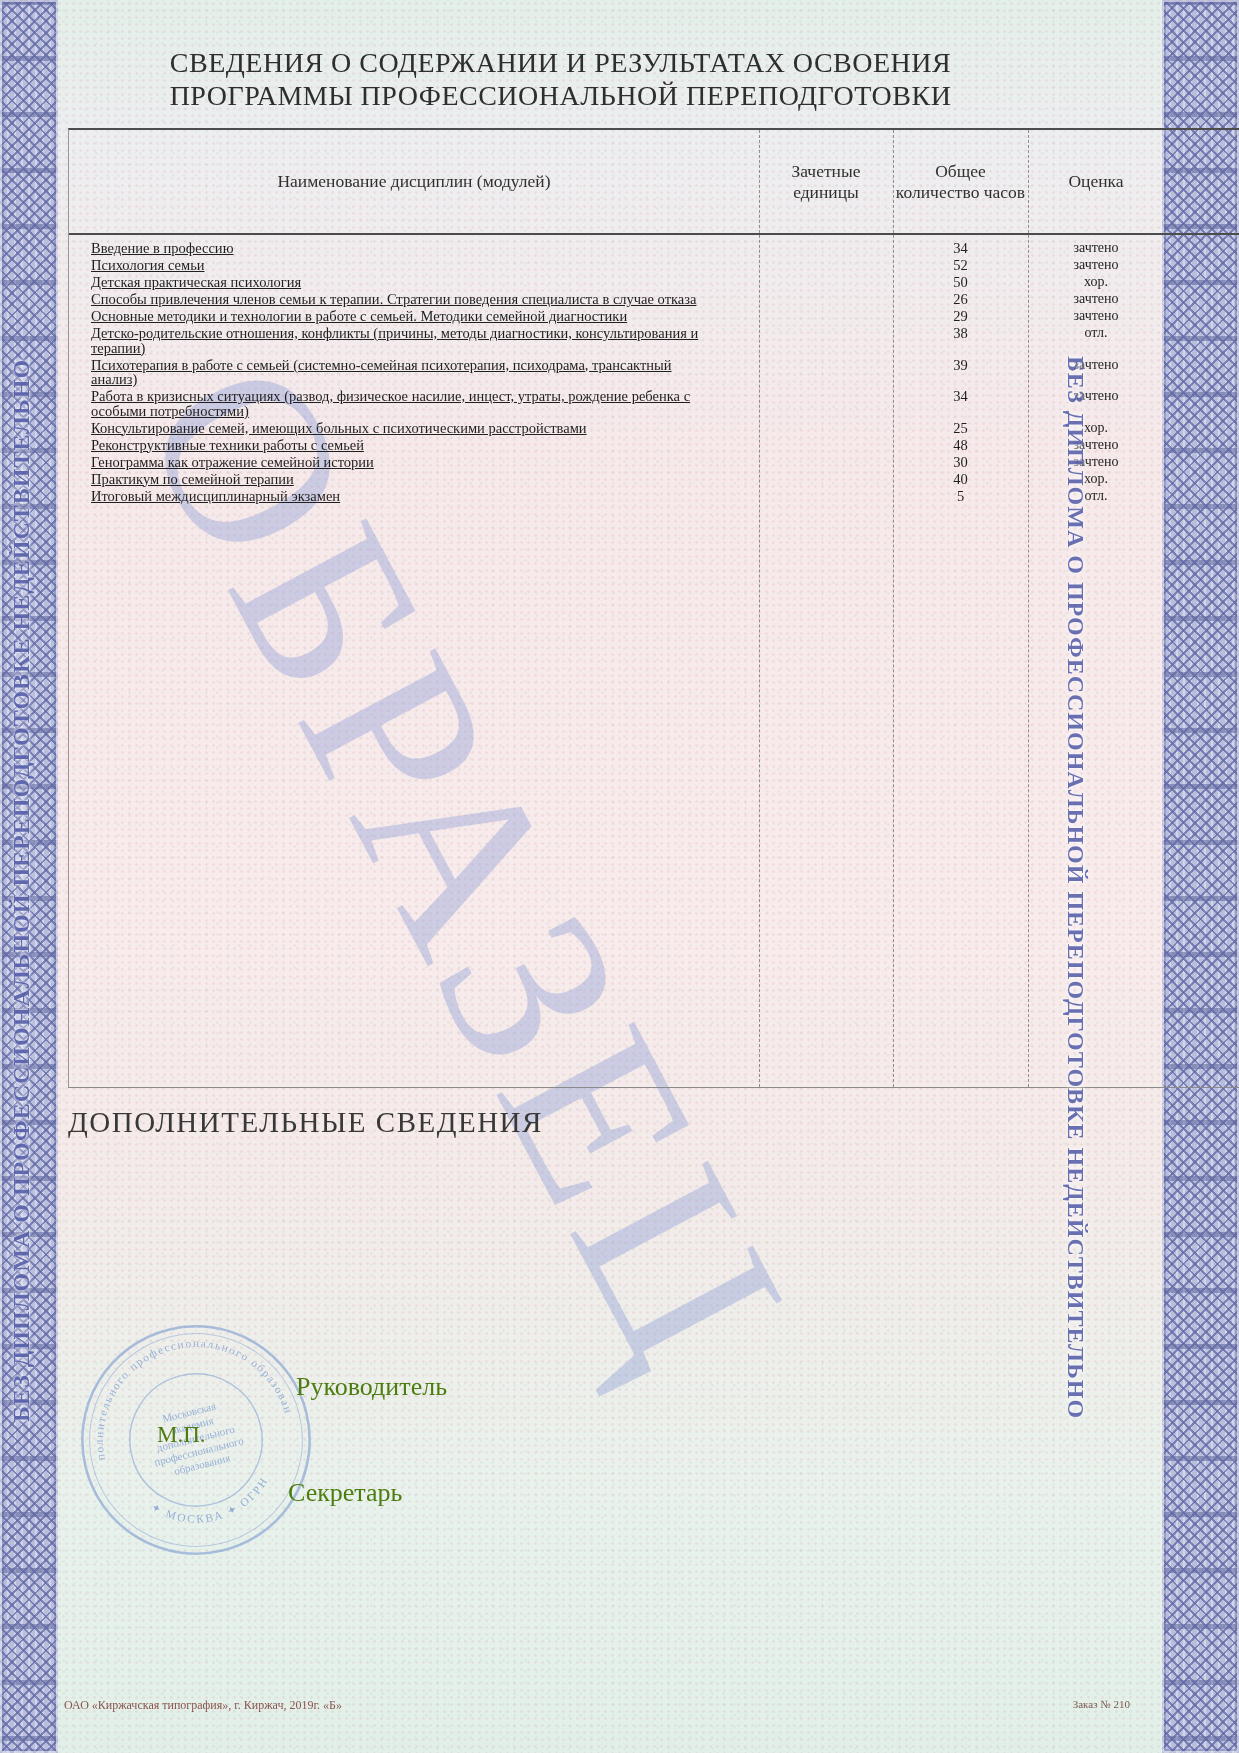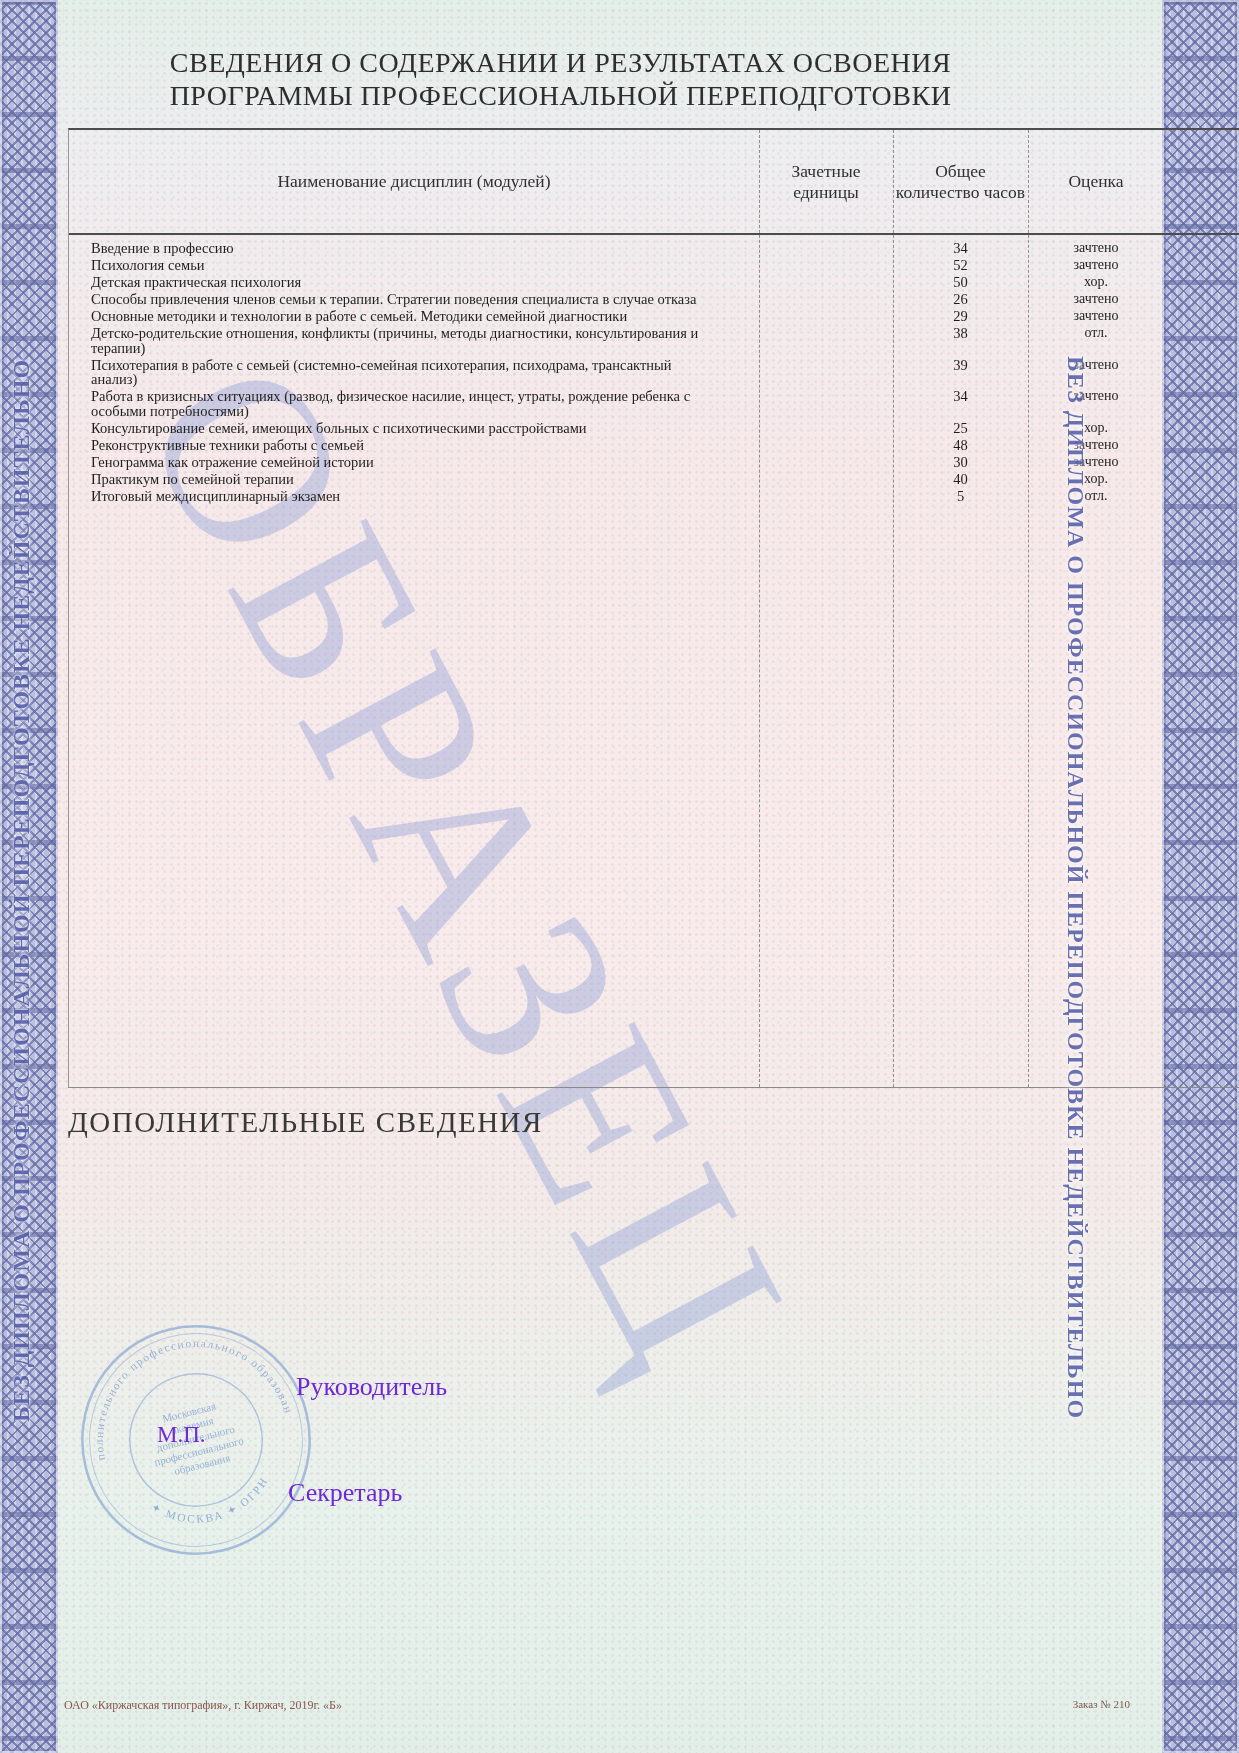--- a/index.html
+++ b/index.html
@@ -41,29 +41,29 @@
     border-top:2px solid #4c4c4c;border-bottom:1px solid #8a8a8a;
     border-left:1px solid #979797;border-right:1px solid #979797;box-sizing:border-box;}
   .sep{position:absolute;top:0;bottom:0;border-left:1px dashed #8d8d8d;}
   .sep1{left:690px;} .sep2{left:824px;} .sep3{left:959px;}
   .thead{display:flex;height:103px;align-items:center;border-bottom:2px solid #4c4c4c;
     color:#303030;font-size:17.5px;line-height:21px;text-align:center;}
   .h-name{width:690px;} .h-cred{width:134px;} .h-hours{width:135px;} .h-grade{width:136px;}
   .tbody{padding-top:6px;}
   .trow{display:flex;align-items:flex-start;margin-bottom:2.5px;
     color:#1f1f1f;font-size:14.5px;line-height:14.5px;}
-  .c-name{width:690px;box-sizing:border-box;padding-left:22px;padding-right:46px;}
+  .c-name{width:690px;box-sizing:border-box;padding-left:22px;padding-right:46px;text-decoration:underline;}
   .c-cred{width:134px;text-align:center;}
   .c-hours{width:135px;text-align:center;}
   .c-grade{width:136px;text-align:center;font-size:14px;}
   
   .addinfo{position:absolute;left:68px;top:1106px;z-index:3;color:#383838;
     font-size:29px;letter-spacing:1.5px;}
   
-  .sig{position:absolute;z-index:3;color:#6d28d9;}
+  .sig{position:absolute;z-index:3;color:#4d7c0f;}
   .sig-head{left:296px;top:1372px;font-size:26px;}
   .sig-mp{left:157px;top:1422px;font-size:23px;}
   .sig-sec{left:288px;top:1478px;font-size:26px;}
   
   .stamp{position:absolute;left:72px;top:1316px;width:248px;height:248px;z-index:2;
     transform:rotate(-14deg);opacity:.75;}
   
   .footer-left{position:absolute;left:64px;top:1698px;z-index:3;font-size:12px;color:#8a564e;}
   .footer-right{position:absolute;left:1030px;top:1698px;width:100px;z-index:3;
     text-align:right;font-size:11px;color:#7c5a50;}

